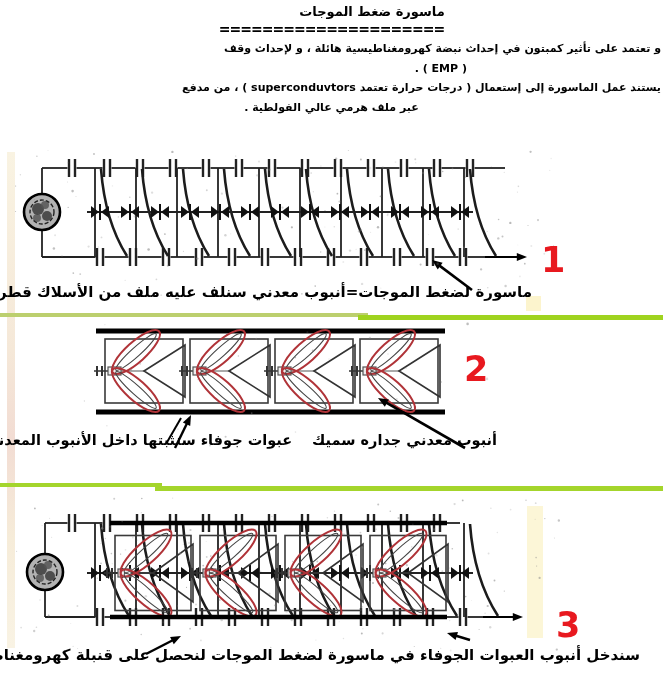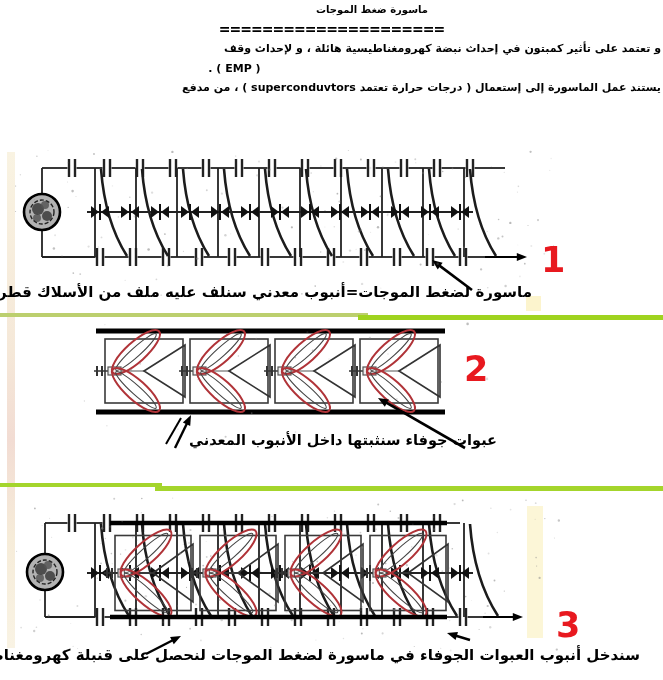--- a/index.html
+++ b/index.html
@@ -1,25 +1,25 @@
 <!DOCTYPE html>
 <html><head>
 <meta charset="utf-8">
 <style>
   html,body{margin:0;padding:0;background:#ffffff;width:663px;height:680px;overflow:hidden;}
   body{font-family:"DejaVu Sans","Liberation Sans",sans-serif;position:relative;color:#000;}
   .abs{position:absolute;}
   .ar{direction:rtl;unicode-bidi:embed;}
   #title{top:4px;left:0;width:663px;padding-left:81px;box-sizing:border-box;text-align:center;
-         font-size:10px;font-weight:bold;}
+         font-size:13px;font-weight:bold;}
   #separator{top:21px;left:0;width:663px;text-align:center;font-size:14px;font-weight:bold;letter-spacing:-1px;}
   #para{top:39px;left:2px;width:659px;font-size:11px;font-weight:bold;line-height:19.5px;text-align:right;}
   .pline{direction:rtl;unicode-bidi:embed;white-space:nowrap;}
   #pl2{white-space:normal;}
-  #pl3{padding-right:194px;text-align:center;}
+  #pl3{padding-right:194px;}
   #pl5{text-align:center;padding-right:0;}
   .caption{font-size:15px;font-weight:bold;white-space:nowrap;}
   #cap1{top:283px;right:131px;}
   #cap2{top:432px;right:166px;display:flex;direction:ltr;gap:20px;font-size:14.5px;font-weight:bold;white-space:nowrap;}
   #cap2 span{direction:rtl;unicode-bidi:embed;}
   #cap3{top:646px;left:0;width:640px;text-align:center;}
   .fignum{font-size:35px;font-weight:bold;line-height:34px;font-family:"DejaVu Sans",sans-serif;}
   #num1{left:541px;top:243px;}
   #num2{left:464px;top:352px;}
   #num3{left:556px;top:608px;}
@@ -37,20 +37,21 @@
 <div class="abs" id="patch1"></div>
 <div class="abs" id="patch2"></div>
 
 <div class="abs ar" id="title">ماسورة ضغط الموجات</div>
 <div class="abs" id="separator">=====================</div>
 
 <div class="abs" id="para">
   <div class="pline">و تعتمد على تأثير كمبتون في إحداث نبضة كهرومغناطيسية هائلة ، و لإحداث وقف</div>
   <div class="pline" id="pl3">( EMP ) .</div>
   <div class="pline">يستند عمل الماسورة إلى إستعمال ( درجات حرارة تعتمد  superconduvtors ) ، من مدفع</div>
+  <div class="pline" id="pl5">عبر ملف هرمي عالي الفولطية .</div>
 </div>
 
 <svg id="fig1" style="left:15px;top:150px" width="540" height="146" viewBox="0 0 540 146">
     <line x1="27" y1="18" x2="52.5" y2="18" stroke="#222" stroke-width="1.8"></line>
     <line x1="54" y1="9" x2="54" y2="27" stroke="#222" stroke-width="2.4"></line>
     <line x1="60" y1="9" x2="60" y2="27" stroke="#222" stroke-width="2.4"></line>
     <line x1="61.5" y1="18" x2="87.5" y2="18" stroke="#222" stroke-width="1.8"></line>
     <line x1="89" y1="9" x2="89" y2="27" stroke="#222" stroke-width="2.4"></line>
     <line x1="95" y1="9" x2="95" y2="27" stroke="#222" stroke-width="2.4"></line>
     <line x1="96.5" y1="18" x2="120.5" y2="18" stroke="#222" stroke-width="1.8"></line>
@@ -419,20 +420,21 @@
       <circle cx="249.0" cy="37.0" r="0.73" fill="#888" opacity="0.18"></circle>
       <circle cx="176.2" cy="16.6" r="0.85" fill="#888" opacity="0.40"></circle>
       <circle cx="24.9" cy="2.6" r="0.53" fill="#888" opacity="0.26"></circle>
       <circle cx="215.5" cy="110.1" r="0.79" fill="#888" opacity="0.21"></circle>
       <circle cx="316.8" cy="76.9" r="1.01" fill="#888" opacity="0.22"></circle>
     </g>
   </svg>
 <div class="abs fignum" id="num2" style="color: rgb(232, 25, 31);">2</div>
 <div class="abs" id="cap2">
   <span>عبوات جوفاء سنثبتها داخل الأنبوب المعدني</span>
+  <span>أنبوب معدني جداره سميك</span>
 </div>
 
 <div class="abs divider" id="div2a" style="left: 0px; top: 483px; width: 162px; background: rgb(164, 213, 44);"></div>
 <div class="abs divider" id="div2b" style="left: 155px; top: 486px; width: 508px; height: 4.5px; background: rgb(164, 213, 44);"></div>
 
 <svg id="fig3" style="left:15px;top:496px" width="545" height="160" viewBox="0 0 545 160">
     <line x1="30" y1="27" x2="52.5" y2="27" stroke="#222" stroke-width="1.8"></line>
     <line x1="54" y1="18" x2="54" y2="36" stroke="#222" stroke-width="2.4"></line>
     <line x1="60" y1="18" x2="60" y2="36" stroke="#222" stroke-width="2.4"></line>
     <line x1="61.5" y1="27" x2="87.5" y2="27" stroke="#222" stroke-width="1.8"></line>

